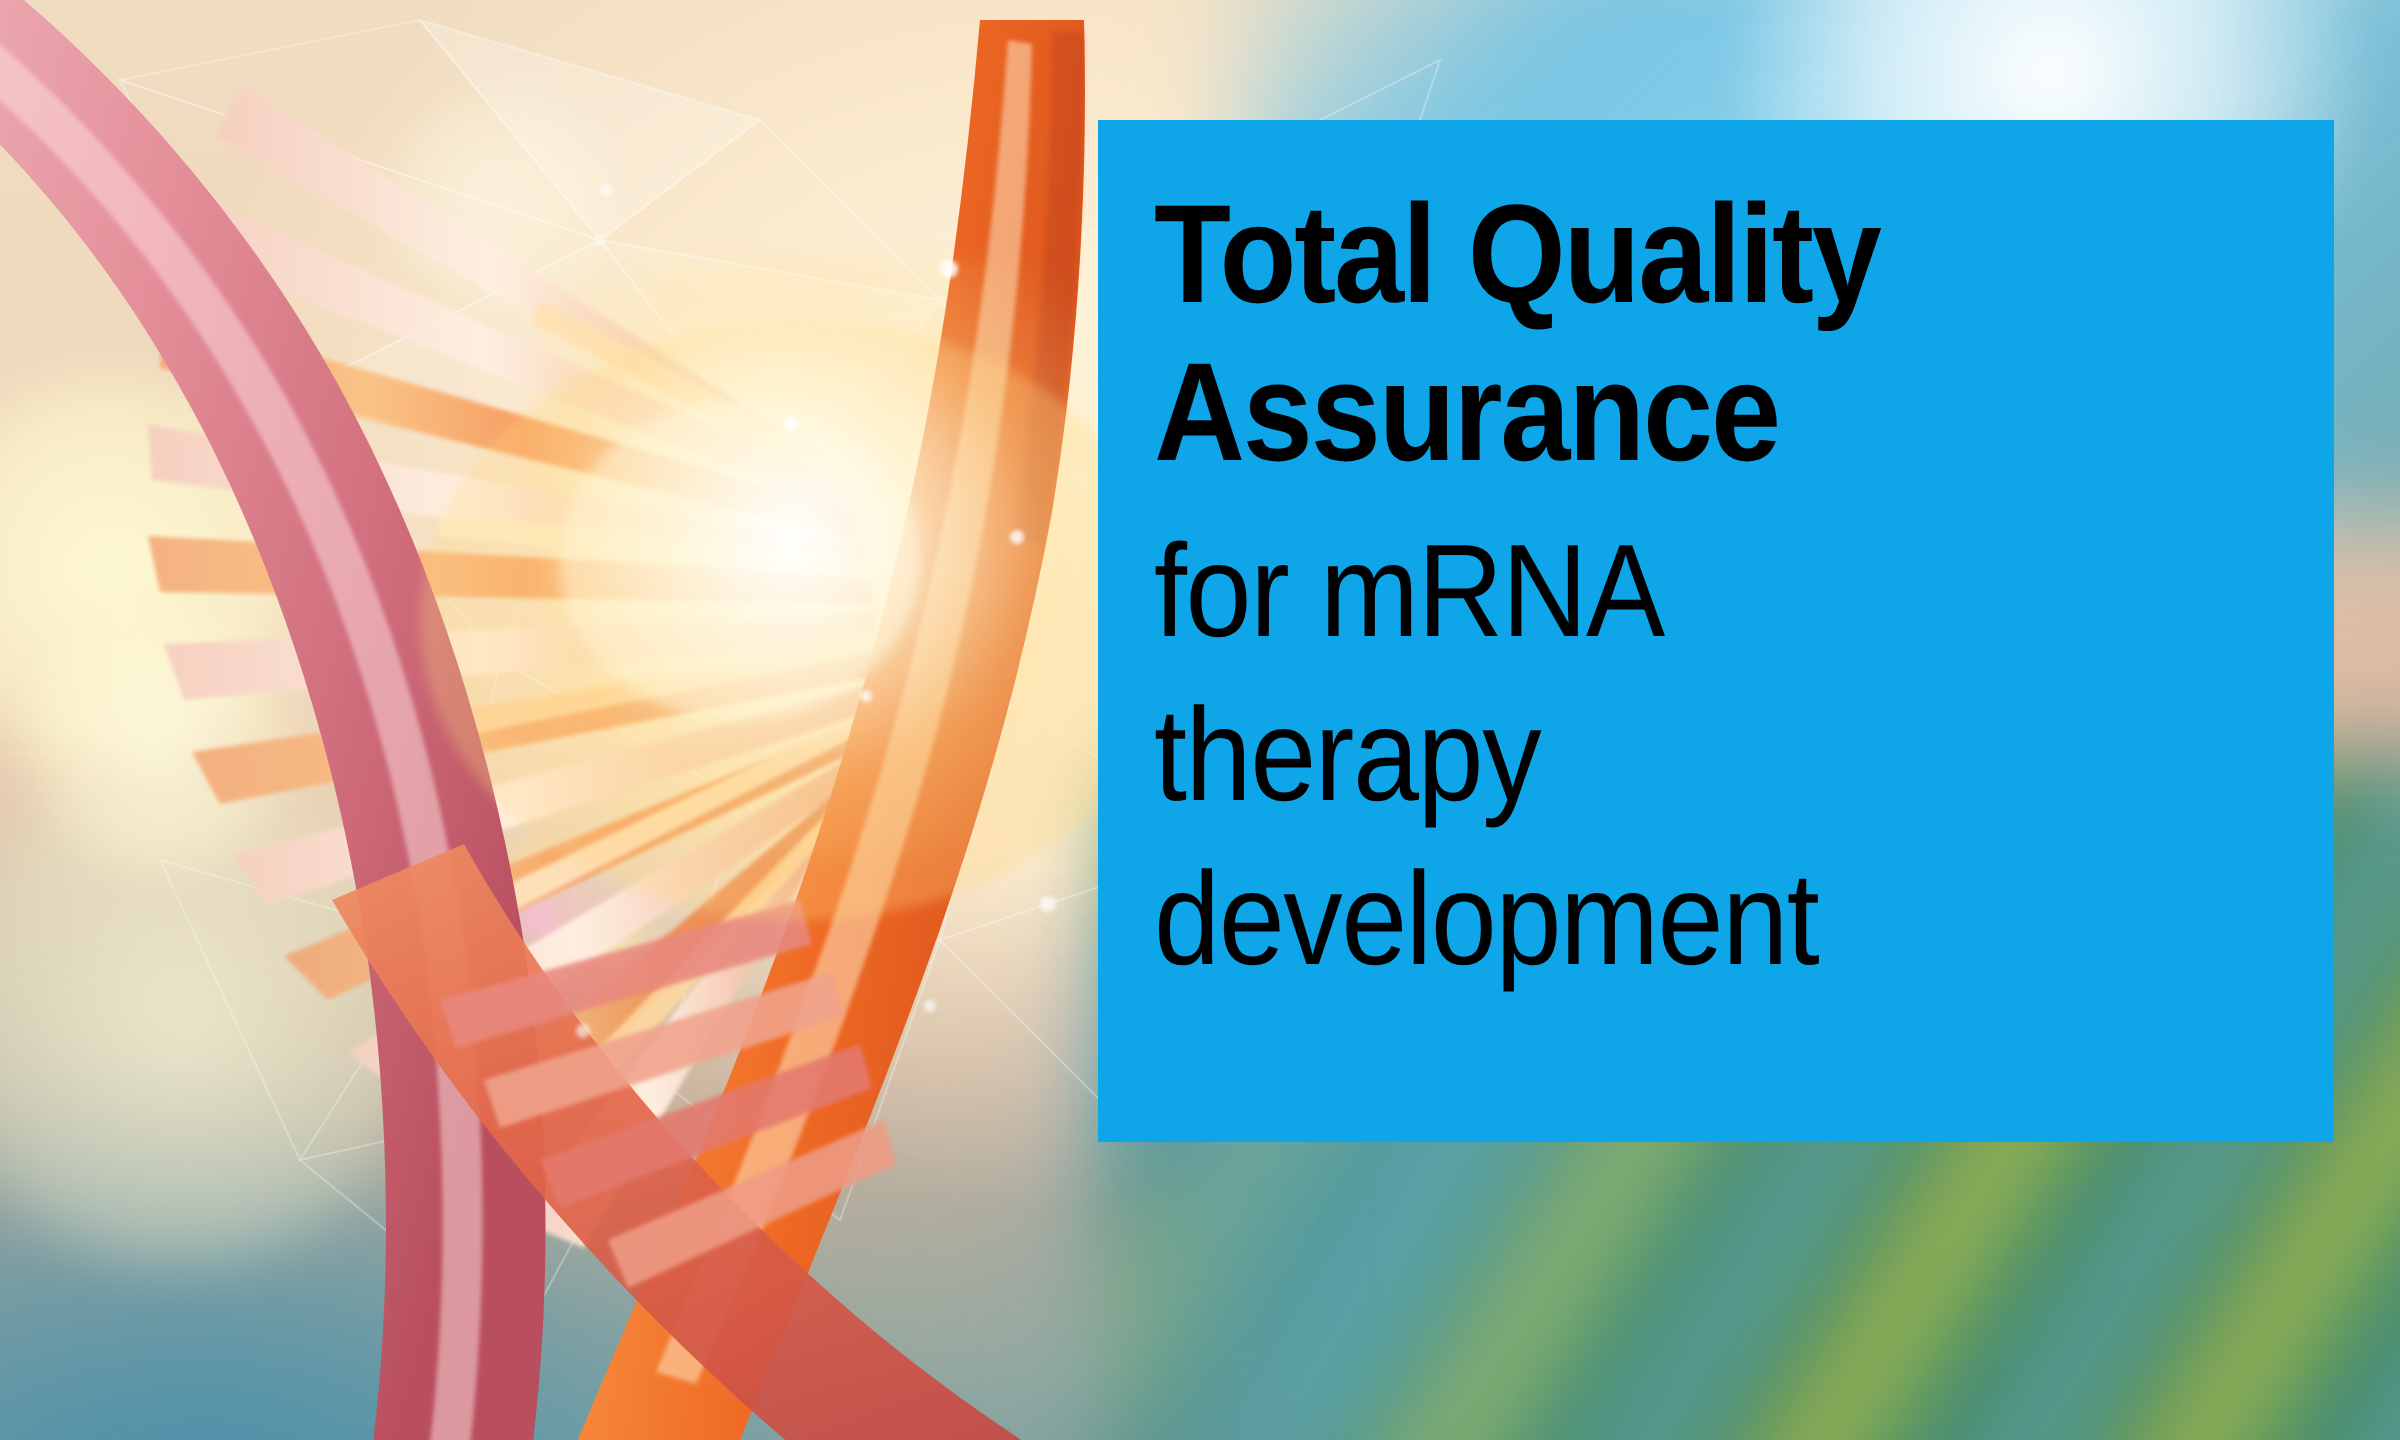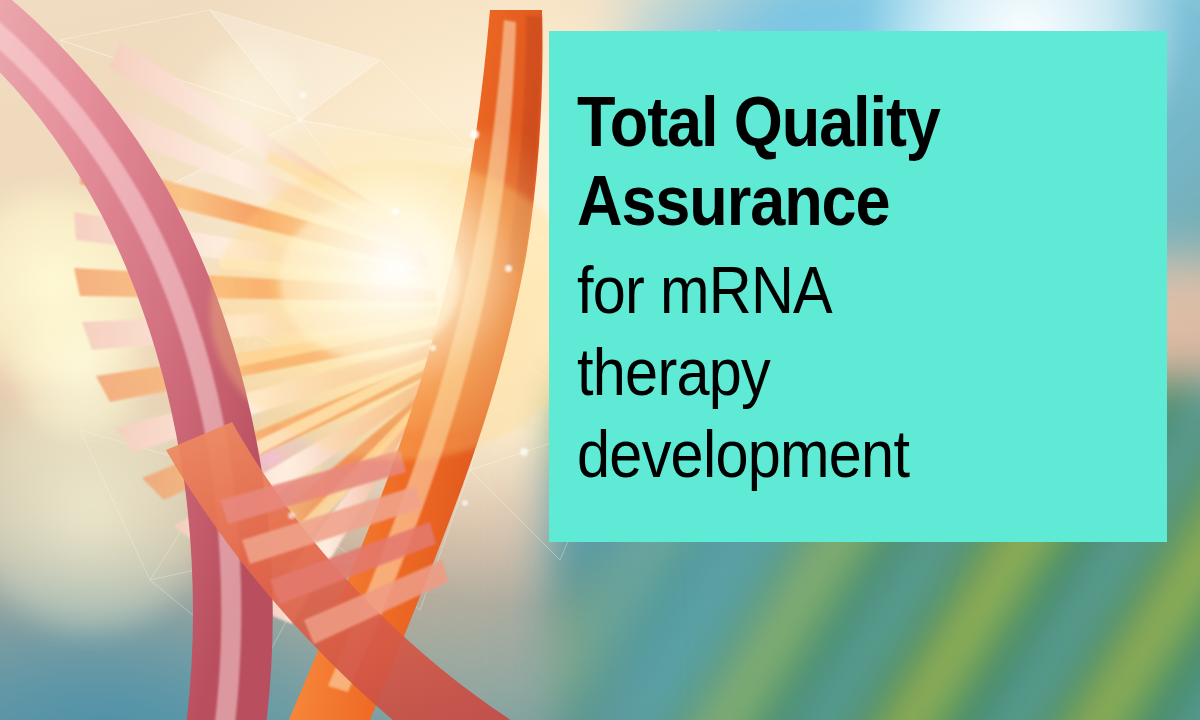--- a/index.html
+++ b/index.html
@@ -109,26 +109,26 @@
     left: 300px; top: 150px;
     width: 300px; height: 300px;
     background: radial-gradient(circle at 42% 46%, rgba(255,255,255,0.98) 0%, rgba(255,248,220,0.75) 26%, rgba(255,226,150,0.28) 52%, rgba(255,210,120,0) 78%);
     filter: blur(6px);
   }
 
   
   .panel {
     position: absolute;
     left: 549px;
-    top: 31px;
+    top: 60px;
     width: 618px;
     height: 511px;
-    background: #5eead4;
+    background: #0ea5e9;
     box-sizing: border-box;
-    padding: 52px 28px 0 28px;
+    padding: 28px 28px 0 28px;
   }
   .headline {
     margin: 0;
     color: #000000;
     font-family: "Liberation Sans", sans-serif;
     font-weight: 700;
     font-size: 70px;
     line-height: 79px;
     letter-spacing: -1.2px;
     transform: scaleX(0.90);

